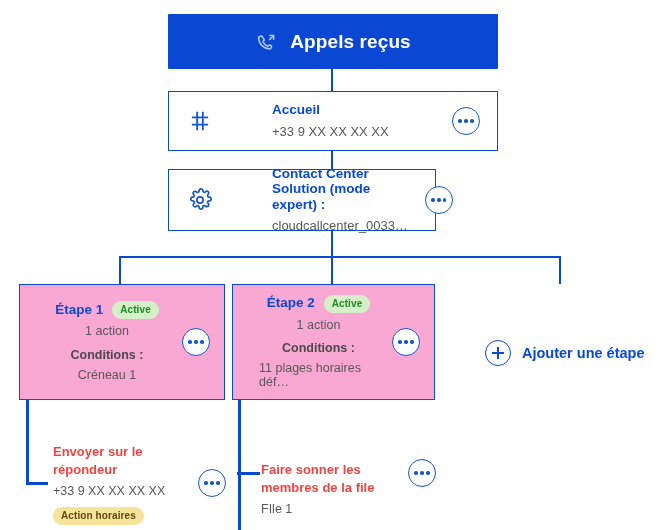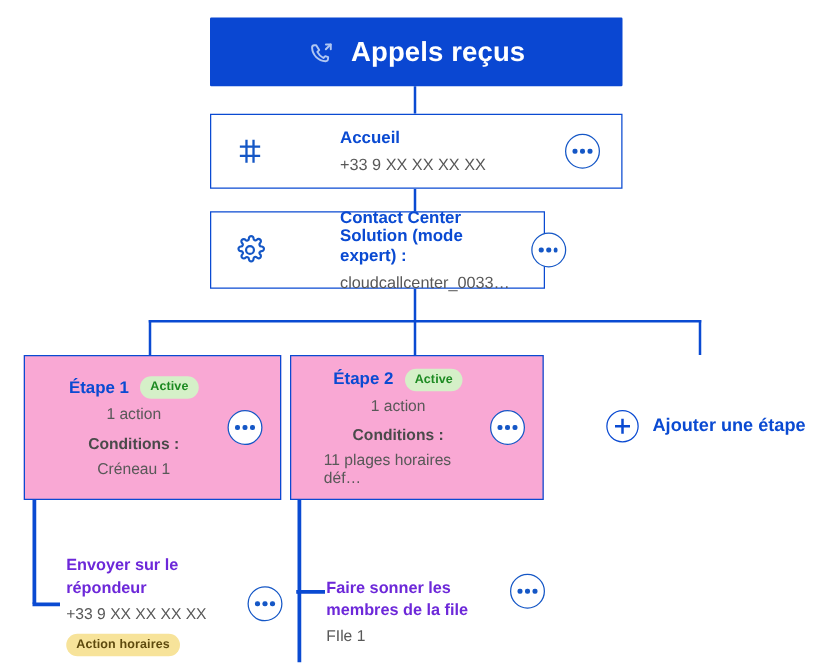--- a/index.html
+++ b/index.html
@@ -15,21 +15,21 @@
   
   .conn{position:absolute;background:#0a4ad2;}
 
   
   .header{
     position:absolute;left:168px;top:14px;width:330px;height:55px;
     background:#0a47d2;color:#ffffff;
     display:flex;align-items:center;justify-content:center;gap:13px;
     border-radius:1px;
   }
-  .header .title{font-size:22px;font-weight:600;letter-spacing:.1px;line-height:1;}
+  .header .title{font-size:19px;font-weight:600;letter-spacing:.1px;line-height:1;}
   .hdr-icon{width:22px;height:22px;display:block;opacity:.92;}
 
   
   .card{
     position:absolute;background:#fff;border:1.6px solid #0a4ad2;
     box-sizing:border-box;
   }
   .card-row{
     position:absolute;left:0;top:0;width:100%;height:100%;
     display:flex;align-items:center;
@@ -70,21 +70,21 @@
   .badge-active{background:#d5f0c8;color:#1d8a22;}
   .badge-term{background:#f7e39a;color:#5e4a0e;}
   .step-sub{font-size:12.5px;color:#585858;line-height:1.1;}
   .step-cond{font-size:12.5px;font-weight:700;color:#4a4a4a;line-height:1.1;margin-top:4px;}
   .step-cval{font-size:12.5px;color:#585858;line-height:1.1;}
   .step-act{width:56px;flex:0 0 56px;display:flex;align-items:center;justify-content:center;}
 
   
   .leaf{position:absolute;display:flex;align-items:center;}
   .leaf-body{display:flex;flex-direction:column;gap:6px;}
-  .leaf-title{font-size:13px;font-weight:600;color:#6d28d9;line-height:1.35;max-width:120px;}
+  .leaf-title{font-size:13px;font-weight:600;color:#ef4444;line-height:1.35;max-width:120px;}
   .leaf-sub{font-size:12.5px;color:#585858;line-height:1.15;}
   .leaf-badge{margin-top:2px;align-self:flex-start;}
   .leaf-act{position:absolute;}
 
   
   .addstep{
     position:absolute;display:flex;align-items:center;gap:11px;cursor:pointer;
   }
   .plus{
     width:26px;height:26px;border:1.6px solid #0a4ad2;border-radius:50%;
@@ -209,21 +209,21 @@
       <div class="step-act">
         <div class="dots" title="menu">
           <i></i>
             <i></i>
             <i></i>
         </div>
       </div>
     </div>
   </div>
 
-  <div class="addstep" style="left:485px;top:328px;">
+  <div class="addstep" style="left:485px;top:340px;">
     <span class="plus"></span>
     <span class="lbl">Ajouter une étape</span>
   </div>
 
   <div class="leaf" style="left:53px;top:443px;width:180px;height:82px;">
     <div class="leaf-body">
       <span class="leaf-title">Envoyer sur le répondeur</span>
       <span class="leaf-sub">+33 9 XX XX XX XX</span>
       <span class="badge badge-term leaf-badge">Action horaires</span>
     </div>

